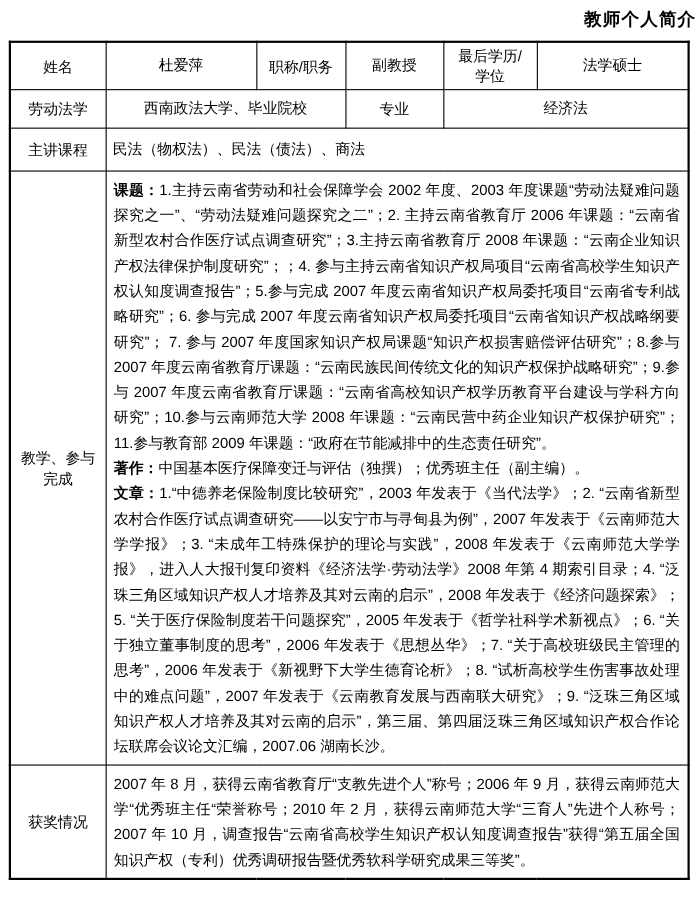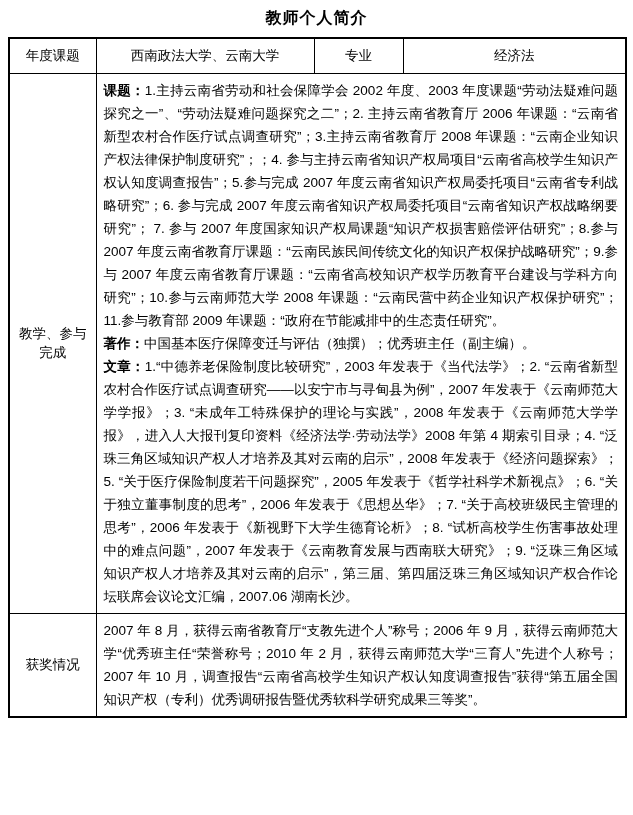--- a/index.html
+++ b/index.html
@@ -4,21 +4,21 @@
 <style>
   html,body{margin:0;padding:0;background:#ffffff;}
   body{
     width:633px;
     font-family:"Liberation Sans","DejaVu Sans",sans-serif;
     color:#000;
     -webkit-font-smoothing:antialiased;
   }
   .page{width:633px;box-sizing:border-box;padding-top:6px;}
   .doc-title{
-    text-align:center;
+    text-align:right;
     font-size:16px;
     font-weight:bold;
     letter-spacing:1px;
     margin:2px 0 8px 0;
   }
   table.profile{
     border-collapse:collapse;
     table-layout:fixed;
     width:617px;
     margin:0 0 0 8px;
@@ -65,29 +65,42 @@
     <colgroup>
       <col style="width:87px">
       <col style="width:137px">
       <col style="width:81px">
       <col style="width:89px">
       <col style="width:85px">
       <col style="width:138px">
     </colgroup>
 
     <tbody>
+        <tr style="height:38px;">
+      <td class="label">姓名</td>
+      <td class="value-center">杜爱萍</td>
+      <td class="label">职称/职务</td>
+      <td class="value-center">副教授</td>
+      <td class="label prewrap">最后学历/
+学位</td>
+      <td class="value-center">法学硕士</td>
+    </tr>
 
     <tr style="height:35px;">
-      <td class="label">年度课题</td>
-      <td class="value-center" colspan="2">西南政法大学、云南大学</td>
+      <td class="label">劳动法学</td>
+      <td class="value-center" colspan="2">西南政法大学、毕业院校</td>
       <td class="label">专业</td>
       <td class="value-center" colspan="2">经济法</td>
     </tr>
 
 
+    <tr style="height:39px;">
+      <td class="label">主讲课程</td>
+      <td class="value-left" colspan="5">民法（物权法）、民法（债法）、商法</td>
+    </tr>
 
     <tr>
       <td class="label">教学、参与完成</td>
       <td class="longtext" colspan="5">
         <div class="para"><b>课题：</b><span>1.主持云南省劳动和社会保障学会 2002 年度、2003 年度课题“劳动法疑难问题探究之一”、“劳动法疑难问题探究之二”；2. 主持云南省教育厅 2006 年课题：“云南省新型农村合作医疗试点调查研究”；3.主持云南省教育厅 2008 年课题：“云南企业知识产权法律保护制度研究”；；4. 参与主持云南省知识产权局项目“云南省高校学生知识产权认知度调查报告”；5.参与完成 2007 年度云南省知识产权局委托项目“云南省专利战略研究”；6. 参与完成 2007 年度云南省知识产权局委托项目“云南省知识产权战略纲要研究”； 7. 参与 2007 年度国家知识产权局课题“知识产权损害赔偿评估研究”；8.参与 2007 年度云南省教育厅课题：“云南民族民间传统文化的知识产权保护战略研究”；9.参与 2007 年度云南省教育厅课题：“云南省高校知识产权学历教育平台建设与学科方向研究”；10.参与云南师范大学 2008 年课题：“云南民营中药企业知识产权保护研究”；11.参与教育部 2009 年课题：“政府在节能减排中的生态责任研究”。</span></div>
         <div class="para"><b>著作：</b><span>中国基本医疗保障变迁与评估（独撰）；优秀班主任（副主编）。</span></div>
         <div class="para"><b>文章：</b><span>1.“中德养老保险制度比较研究”，2003 年发表于《当代法学》；2. “云南省新型农村合作医疗试点调查研究——以安宁市与寻甸县为例”，2007 年发表于《云南师范大学学报》；3. “未成年工特殊保护的理论与实践”，2008 年发表于《云南师范大学学报》，进入人大报刊复印资料《经济法学·劳动法学》2008 年第 4 期索引目录；4. “泛珠三角区域知识产权人才培养及其对云南的启示”，2008 年发表于《经济问题探索》；5. “关于医疗保险制度若干问题探究”，2005 年发表于《哲学社科学术新视点》；6. “关于独立董事制度的思考”，2006 年发表于《思想丛华》；7. “关于高校班级民主管理的思考”，2006 年发表于《新视野下大学生德育论析》；8. “试析高校学生伤害事故处理中的难点问题”，2007 年发表于《云南教育发展与西南联大研究》；9. “泛珠三角区域知识产权人才培养及其对云南的启示”，第三届、第四届泛珠三角区域知识产权合作论坛联席会议论文汇编，2007.06 湖南长沙。</span></div>
       </td>
     </tr>
 

